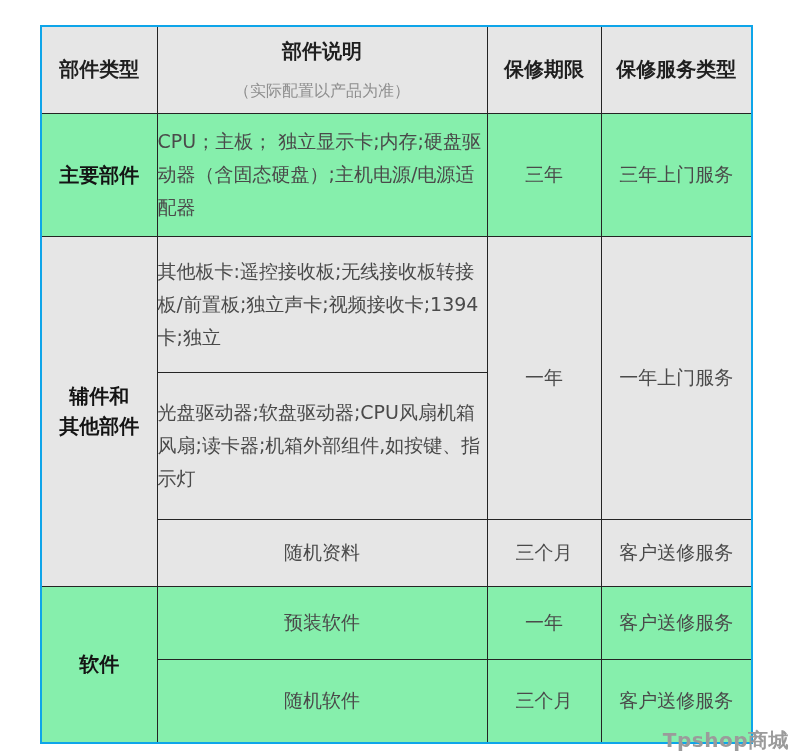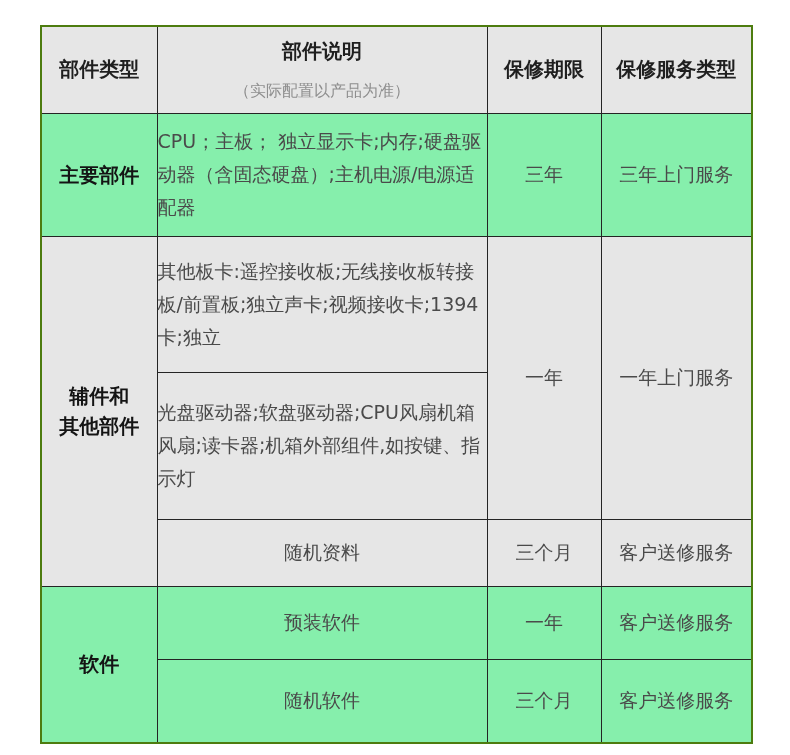--- a/index.html
+++ b/index.html
@@ -11,21 +11,21 @@
     overflow:hidden;
   }
   .page{position:absolute;inset:0;background:#fff;}
 
   table.warranty{
     position:absolute;
     left:40px;top:25px;
     width:711px;
     border-collapse:collapse;
     table-layout:fixed;
-    border:2px solid #4d7c0f;
+    border:2px solid #0ea5e9;
   }
   table.warranty th, table.warranty td{
     border:1px solid #242424;
     vertical-align:middle;
     padding:0;
     box-sizing:border-box;
   }
 
   
   tr.r-header{height:87px;}
@@ -145,14 +145,15 @@
     </tr>
 
     <tr class="r-bundled">
       <td class="desc-center bg-white">随机软件</td>
       <td class="val bg-white">三个月</td>
       <td class="val bg-white">客户送修服务</td>
     </tr>
   </tbody>
     </table>
 
+  <div class="watermark">Tpshop商城</div>
 
 </div>
 
 </body></html>

